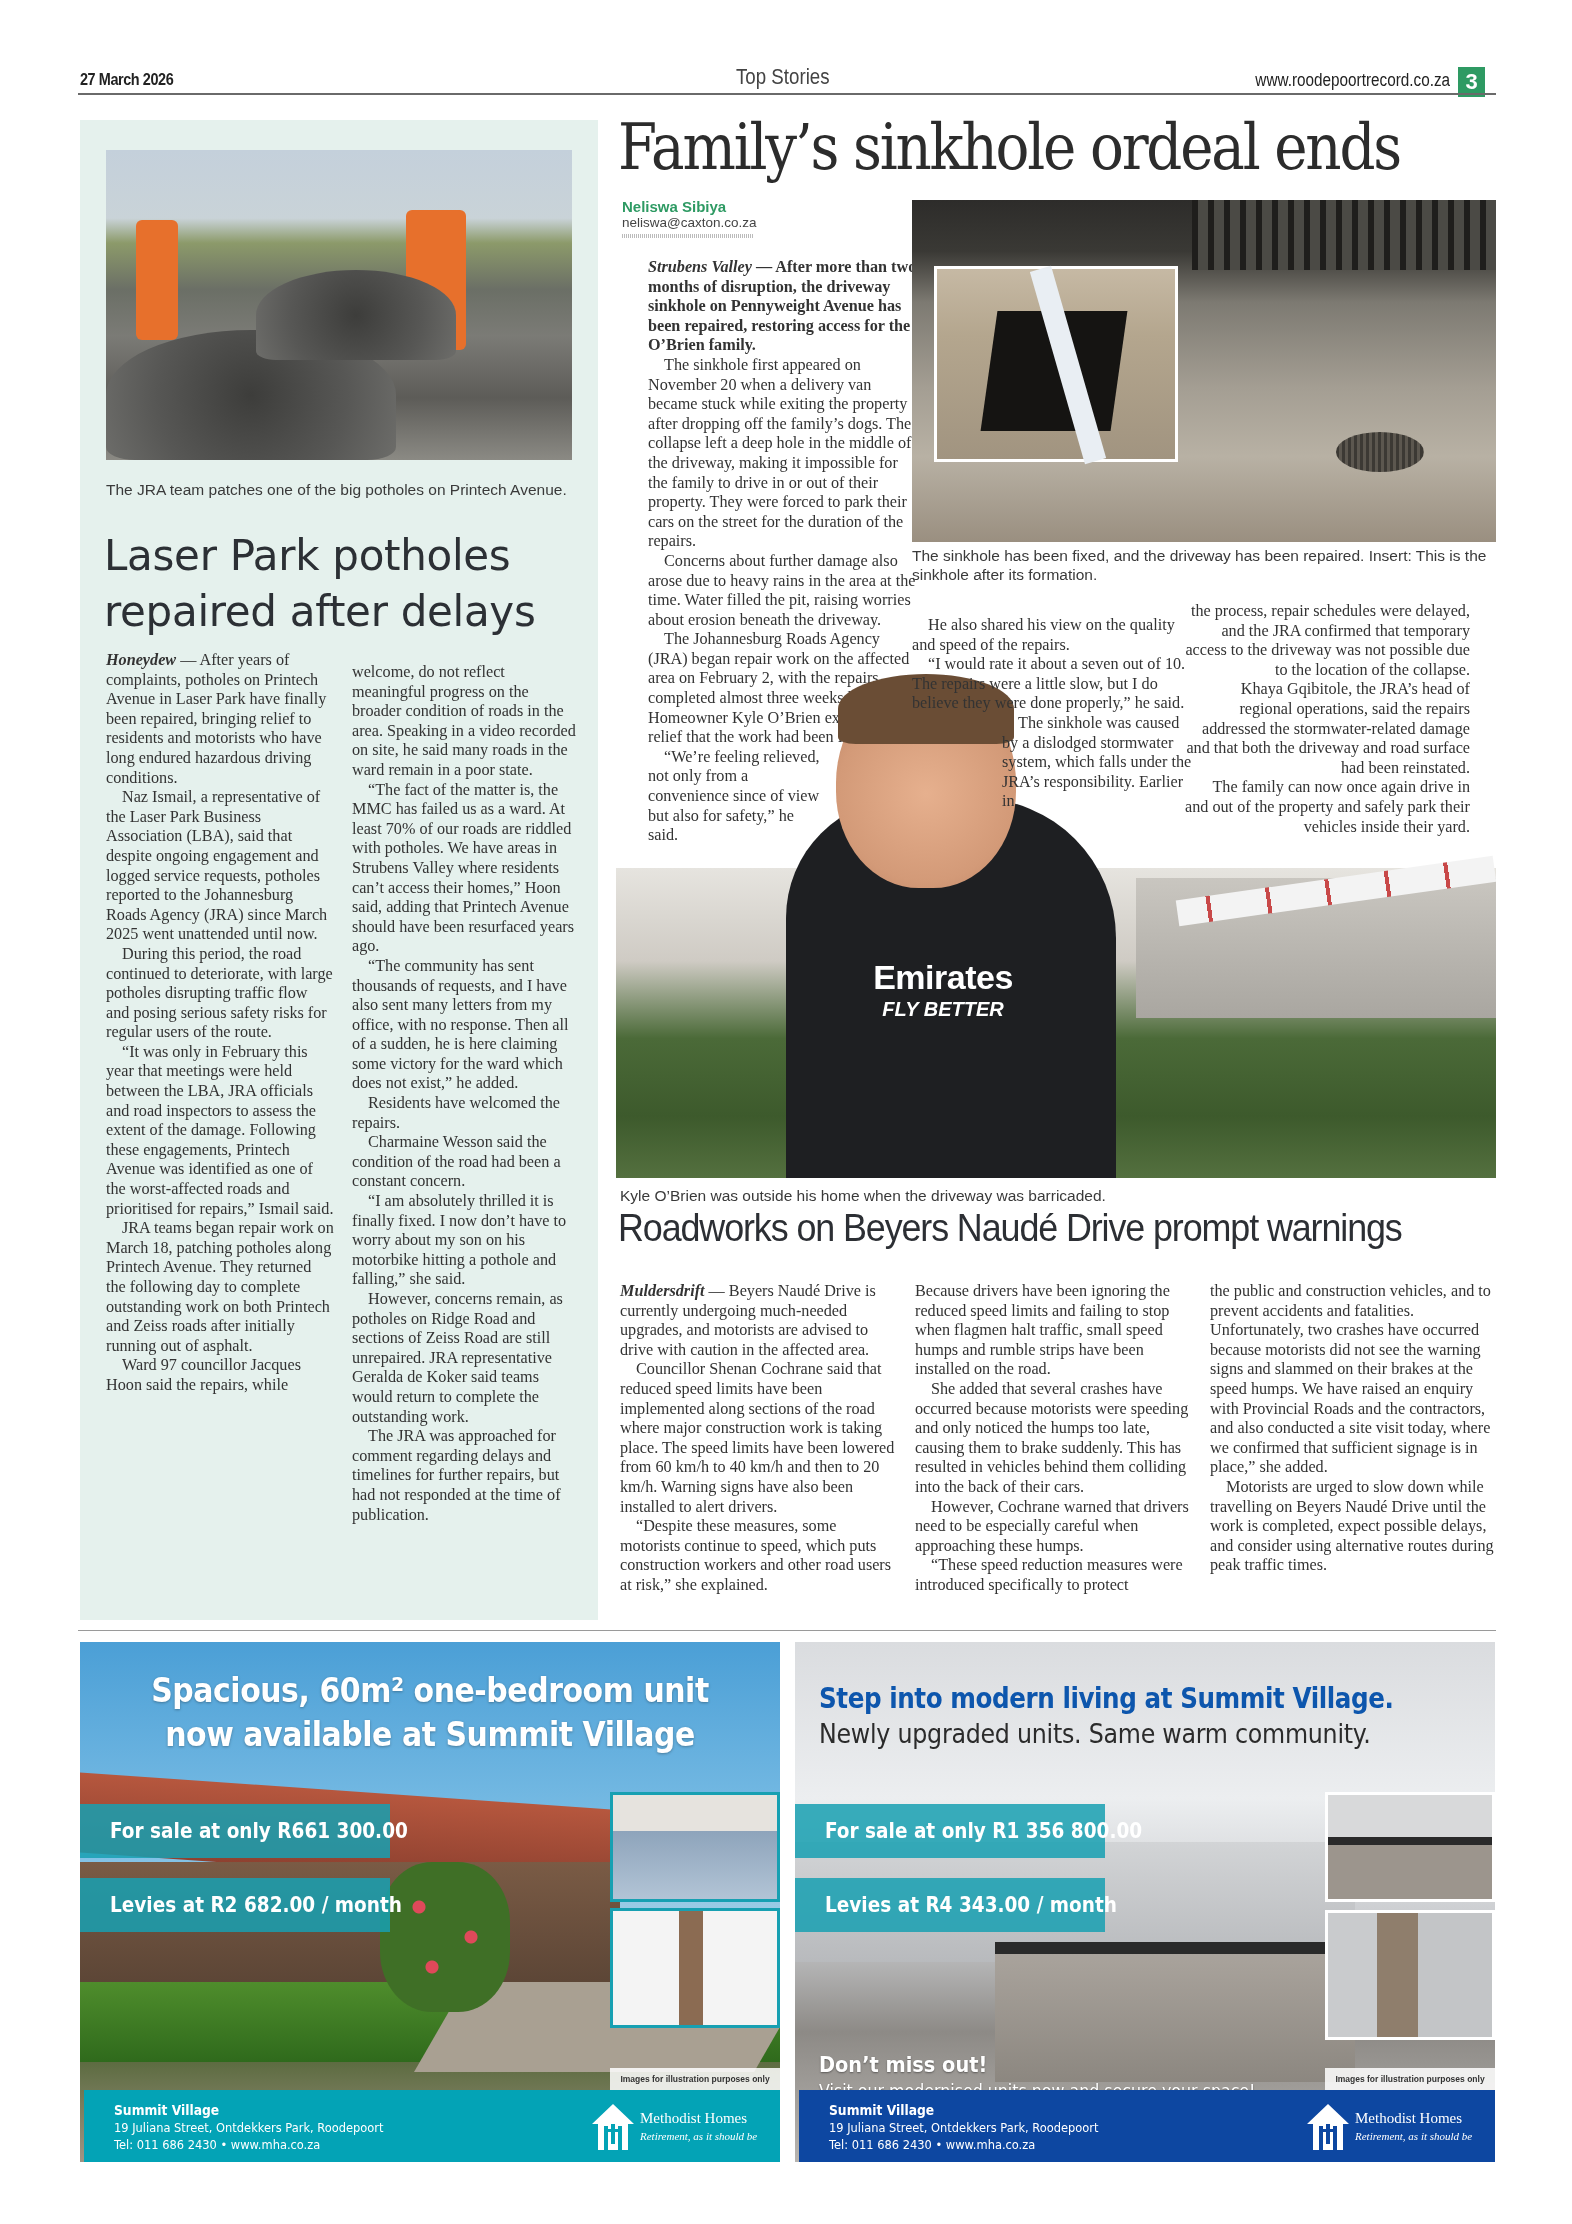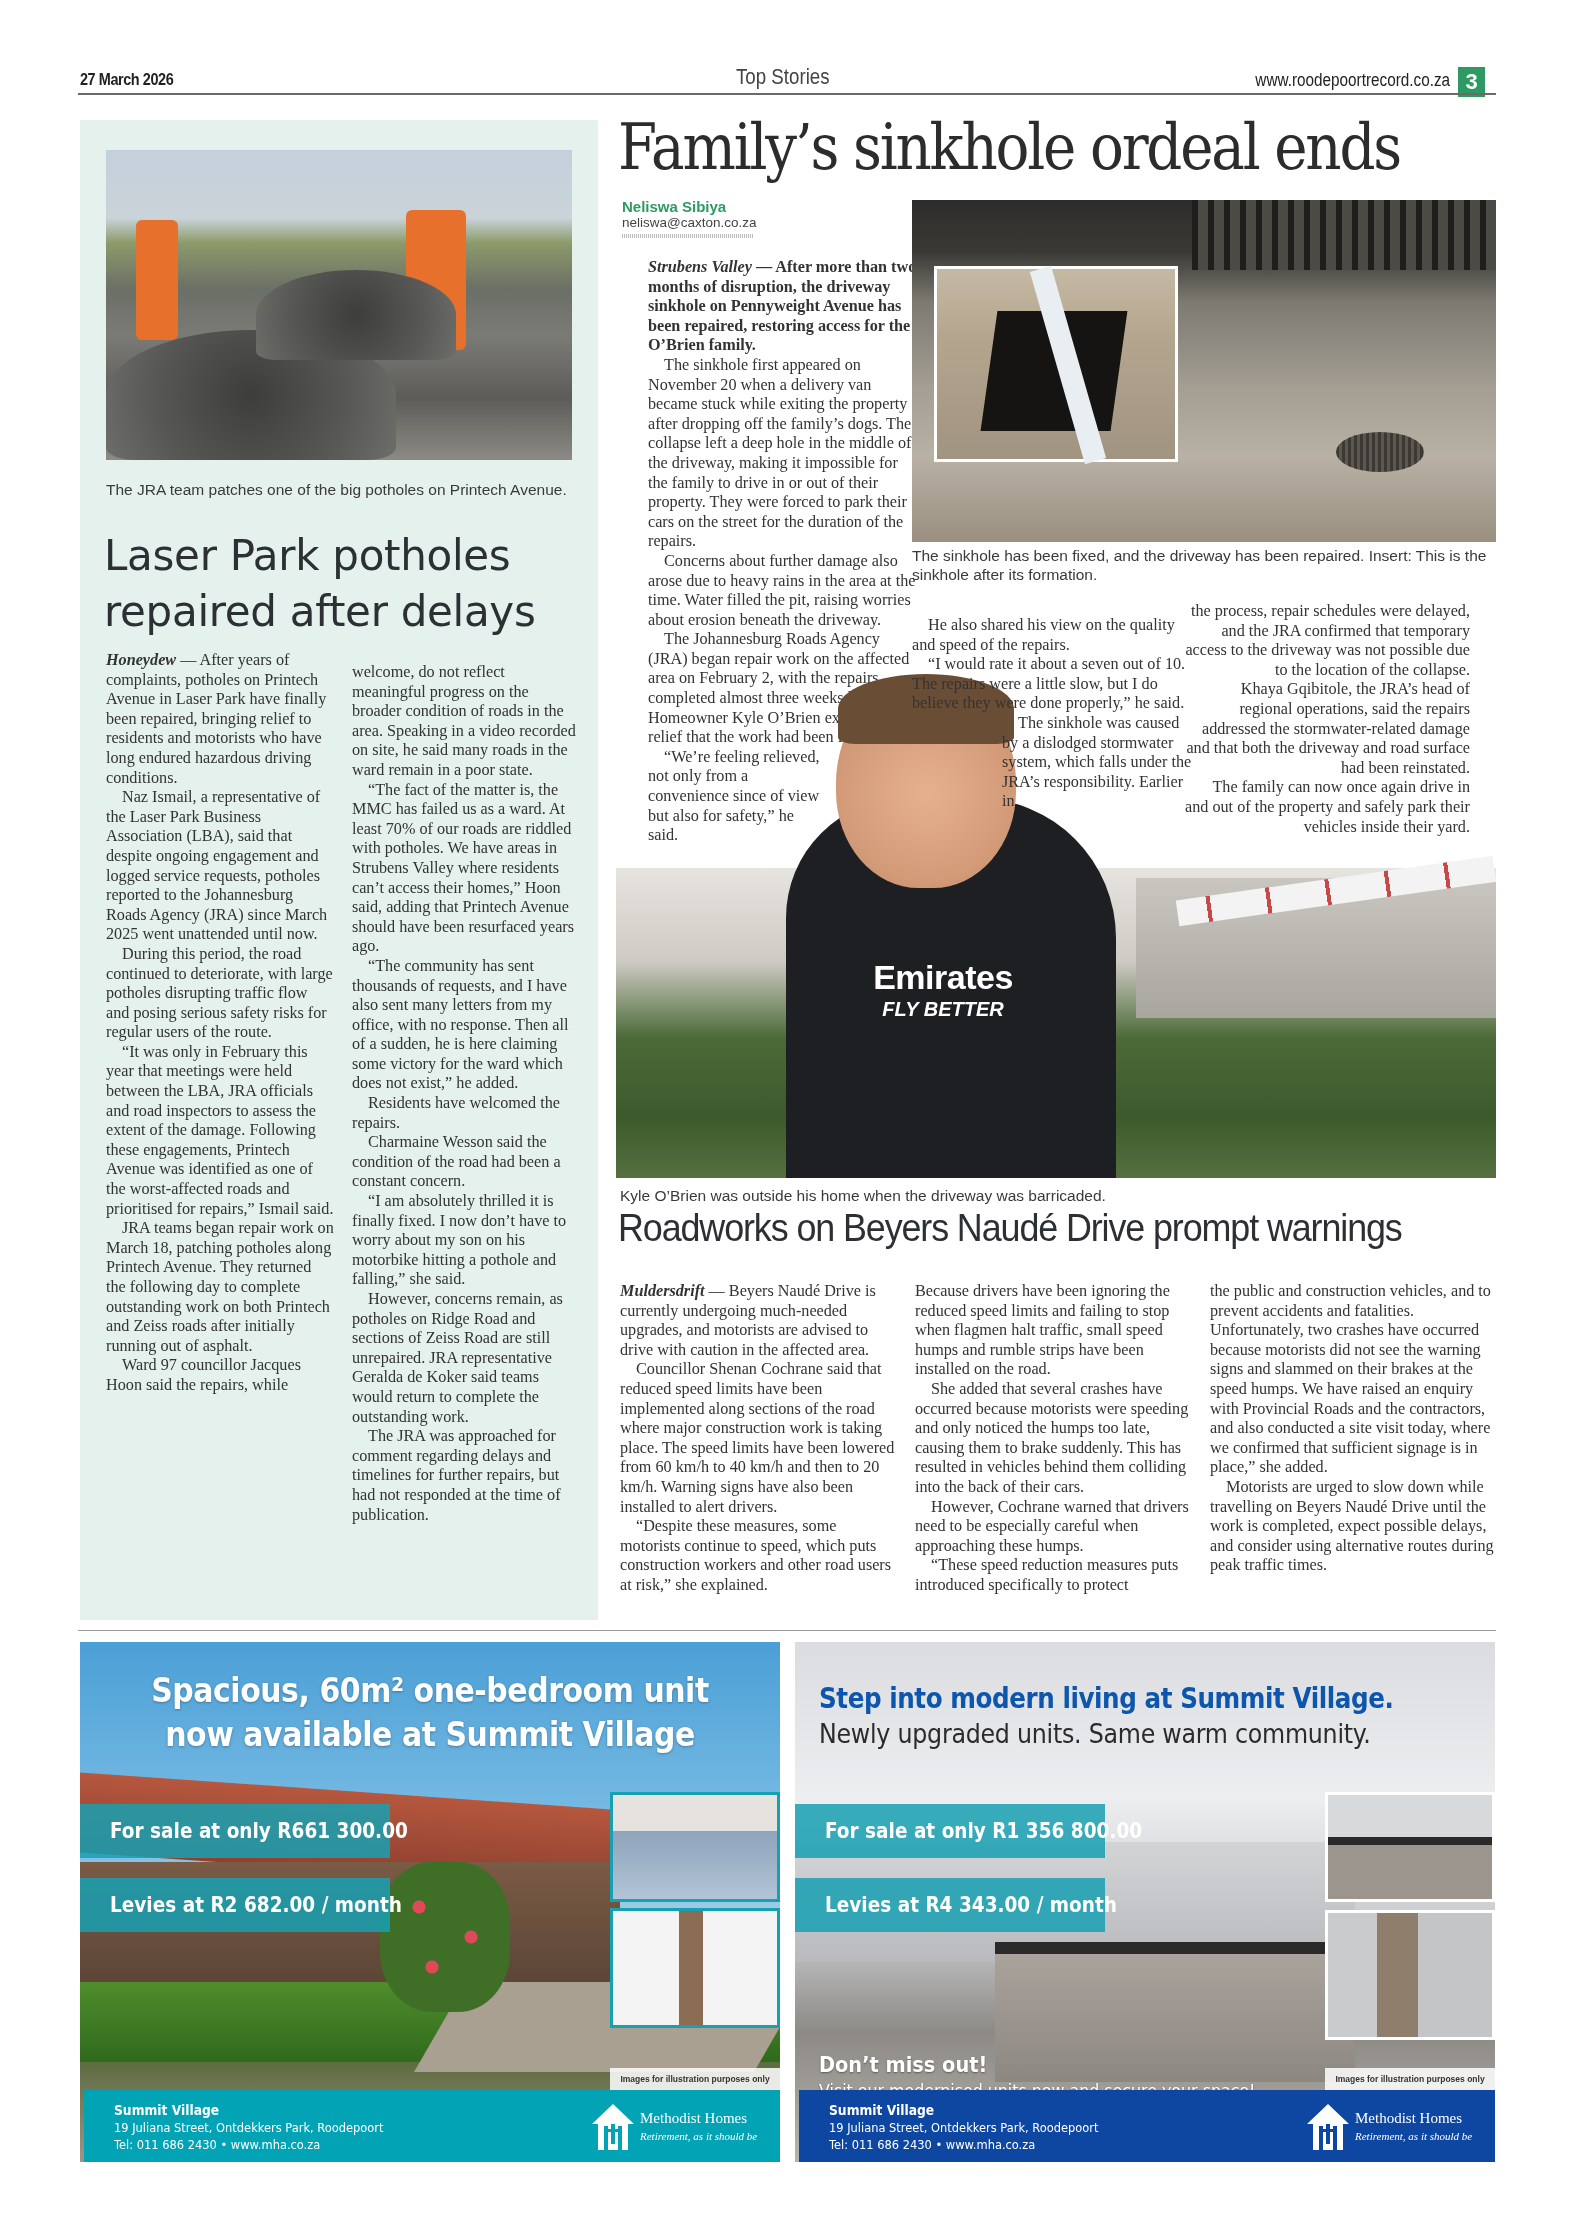--- a/index.html
+++ b/index.html
@@ -192,21 +192,21 @@
 <h2 class="abs h-roadworks">Roadworks on Beyers Naudé Drive prompt warnings</h2>
 <div class="abs body-col col-r1">
   <p class="first"><span class="dateline">Muldersdrift</span> <span>— Beyers Naudé Drive is currently undergoing much-needed upgrades, and motorists are advised to drive with caution in the affected area.</span></p>
   <p>Councillor Shenan Cochrane said that reduced speed limits have been implemented along sections of the road where major construction work is taking place. The speed limits have been lowered from 60 km/h to 40 km/h and then to 20 km/h. Warning signs have also been installed to alert drivers.</p>
   <p>“Despite these measures, some motorists continue to speed, which puts construction workers and other road users at risk,” she explained.</p>
 </div>
 <div class="abs body-col col-r2">
   <p class="first">Because drivers have been ignoring the reduced speed limits and failing to stop when flagmen halt traffic, small speed humps and rumble strips have been installed on the road.</p>
   <p>She added that several crashes have occurred because motorists were speeding and only noticed the humps too late, causing them to brake suddenly. This has resulted in vehicles behind them colliding into the back of their cars.</p>
   <p>However, Cochrane warned that drivers need to be especially careful when approaching these humps.</p>
-  <p>“These speed reduction measures puts introduced specifically to protect</p>
+  <p>“These speed reduction measures were introduced specifically to protect</p>
 </div>
 <div class="abs body-col col-r3">
   <p class="first">the public and construction vehicles, and to prevent accidents and fatalities. Unfortunately, two crashes have occurred because motorists did not see the warning signs and slammed on their brakes at the speed humps. We have raised an enquiry with Provincial Roads and the contractors, and also conducted a site visit today, where we confirmed that sufficient signage is in place,” she added.</p>
   <p>Motorists are urged to slow down while travelling on Beyers Naudé Drive until the work is completed, expect possible delays, and consider using alternative routes during peak traffic times.</p>
 </div>
 
 <div class="abs bottom-rule"></div>
 
 <div class="abs ad ad1">
   <div class="house-roof"></div>

